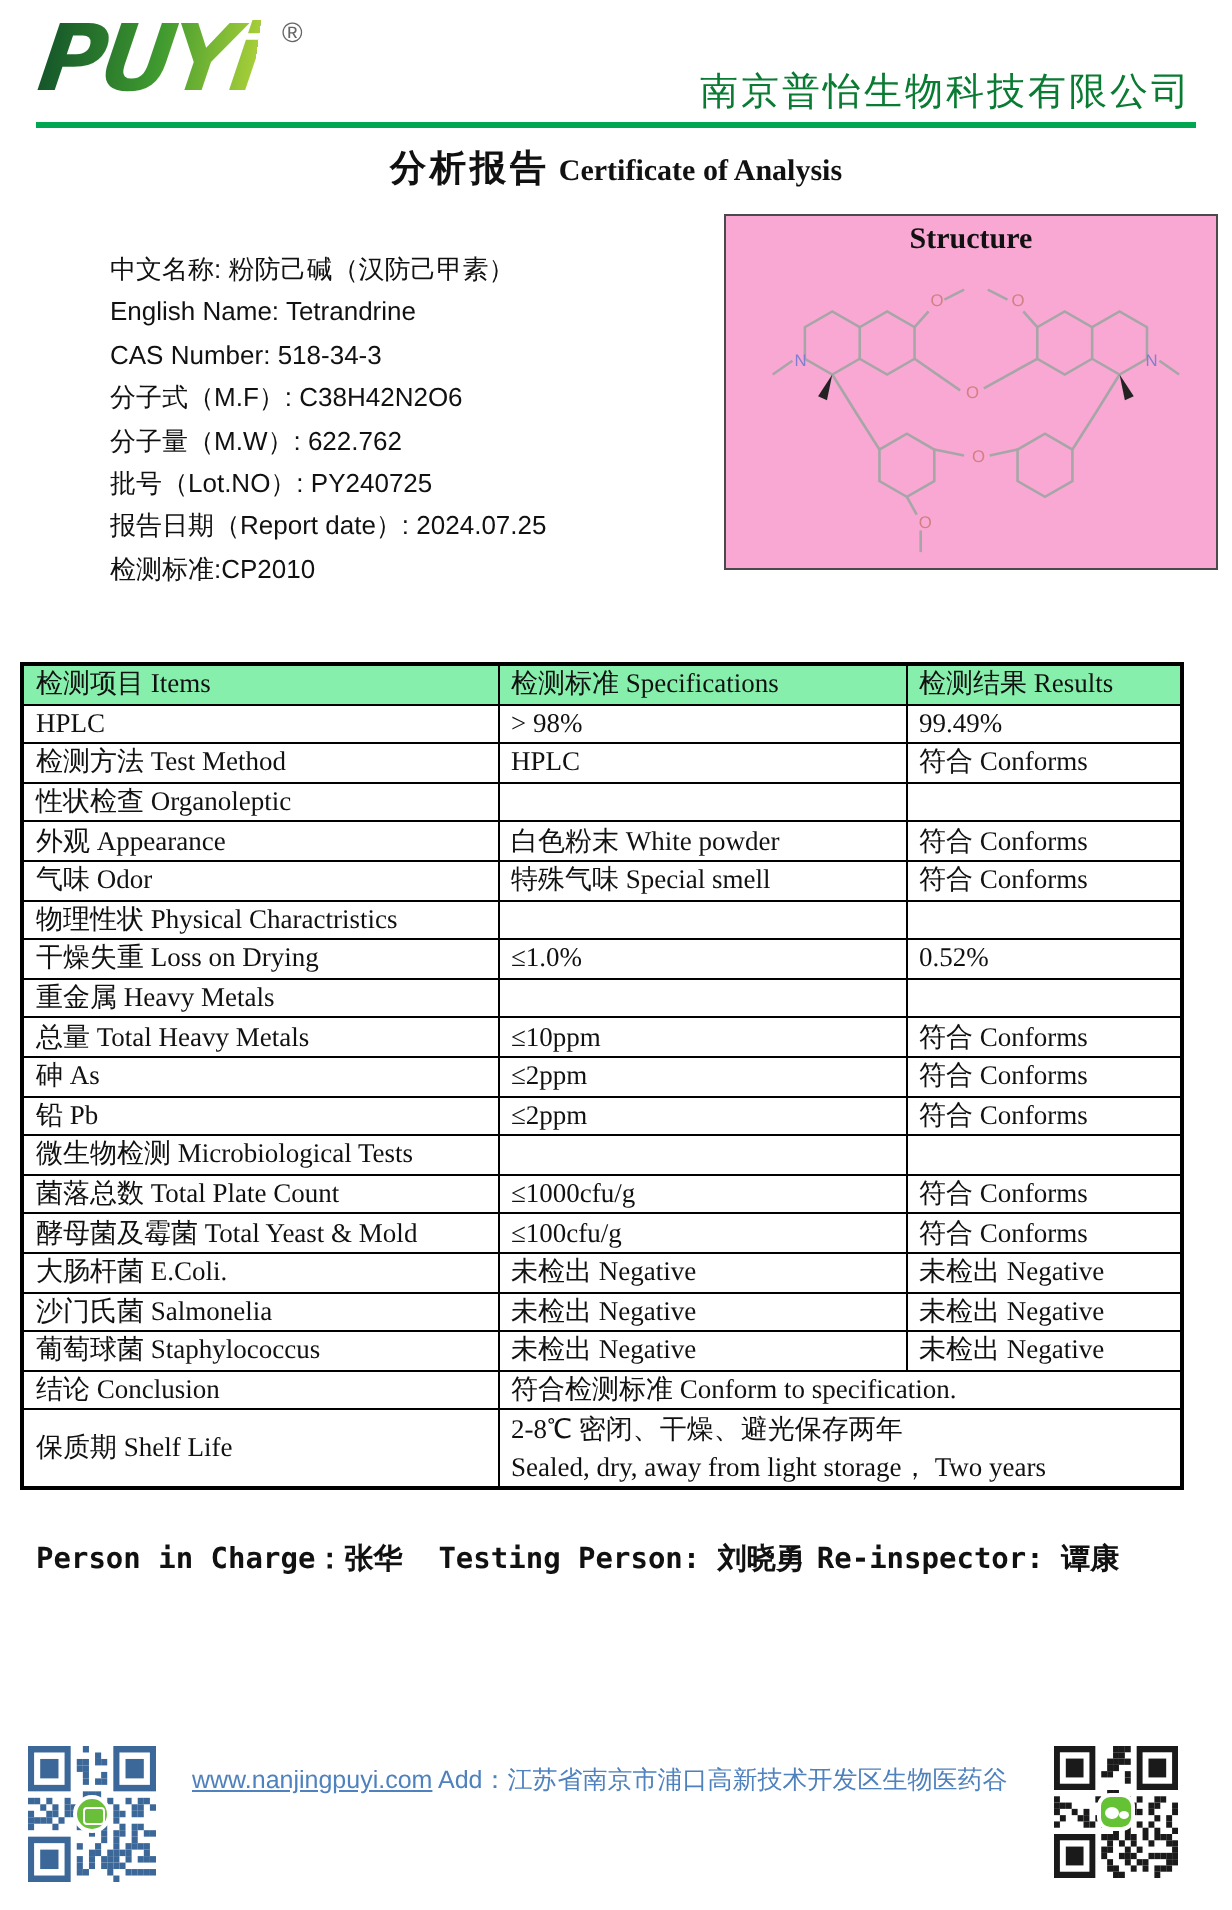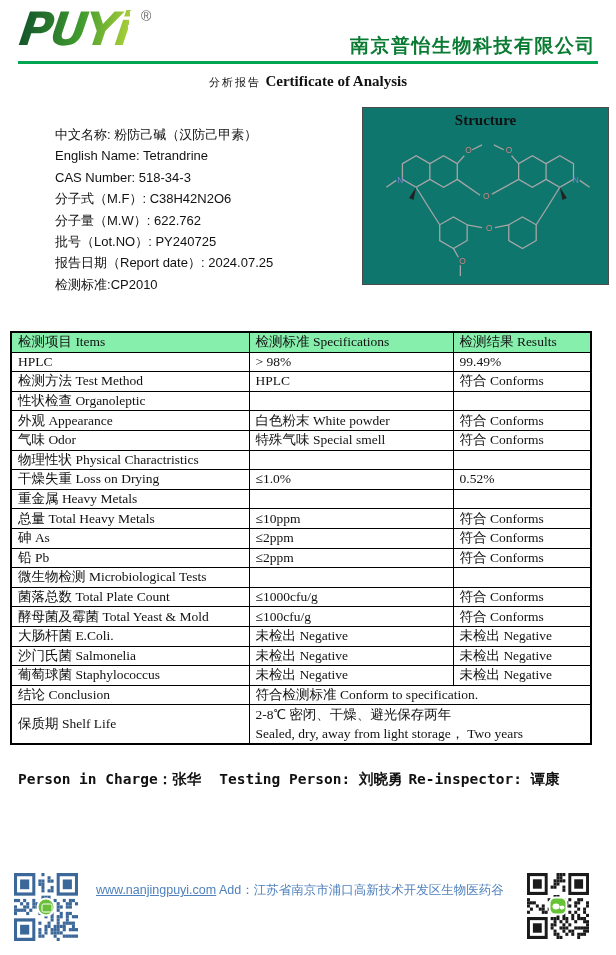--- a/index.html
+++ b/index.html
@@ -10,32 +10,32 @@
   
   .logo{
     position:absolute;left:20px;top:2px;
     font-family:"DejaVu Sans",sans-serif;font-style:italic;font-weight:900;
     font-size:46px;letter-spacing:-3px;transform:skewX(-8deg);
     background:linear-gradient(90deg,#14552a 0%,#3f9a2f 55%,#a6ce39 100%);
     -webkit-background-clip:text;background-clip:text;color:transparent;
   }
   .reg-mark{position:absolute;left:141px;top:8px;font-size:14px;color:#666;font-style:normal;}
   .company-name{
-    position:absolute;right:20px;top:33px;font-size:19px;font-weight:bold;
+    position:absolute;right:20px;top:33px;font-size:19px;font-weight:normal;
     color:#0a7b33;letter-spacing:1.5px;white-space:nowrap;
   }
   .header-rule{position:absolute;left:18px;right:18px;top:61px;height:3px;background:#00a651;}
   .report-title{position:absolute;left:0;top:72px;width:100%;text-align:center;white-space:nowrap;}
-  .report-title .cn{font-size:11px;font-weight:normal;letter-spacing:2px;}
+  .report-title .cn{font-size:18px;font-weight:bold;letter-spacing:2px;}
   .report-title .en{font-size:15px;font-weight:bold;font-family:"Liberation Serif",serif;}
   
   .product-info{position:absolute;left:15px;top:124px;font-family:Liberation Sans, sans-serif;font-size:13px;margin-left:40px;}
   .product-info .line{height:21.4px;line-height:21.4px;white-space:nowrap;}
   
-  .structure-box{position:absolute;left:362px;top:107px;width:245px;height:176px;border:1px solid #4a4a4a;background:#0f766e;}
+  .structure-box{position:absolute;left:362px;top:107px;width:245px;height:176px;border:1px solid #4a4a4a;background:#f9a8d4;}
   .structure-title{text-align:center;font-family:"Liberation Serif",serif;font-weight:bold;font-size:15px;margin-top:4px;}
   .structure-box svg{position:absolute;left:2px;top:26px;}
   
   table.coa{
     position:absolute;left:10px;top:331px;width:580px;border-collapse:collapse;
     font-family:"Liberation Serif",serif;font-size:13.5px;table-layout:fixed;
   }
   table.coa th,table.coa td{border:1px solid #000;padding:0 6px;height:18.6px;text-align:left;font-weight:normal;overflow:hidden;white-space:nowrap;}
   table.coa{border:2px solid #000;}
   table.coa th{background:#86efac;}

